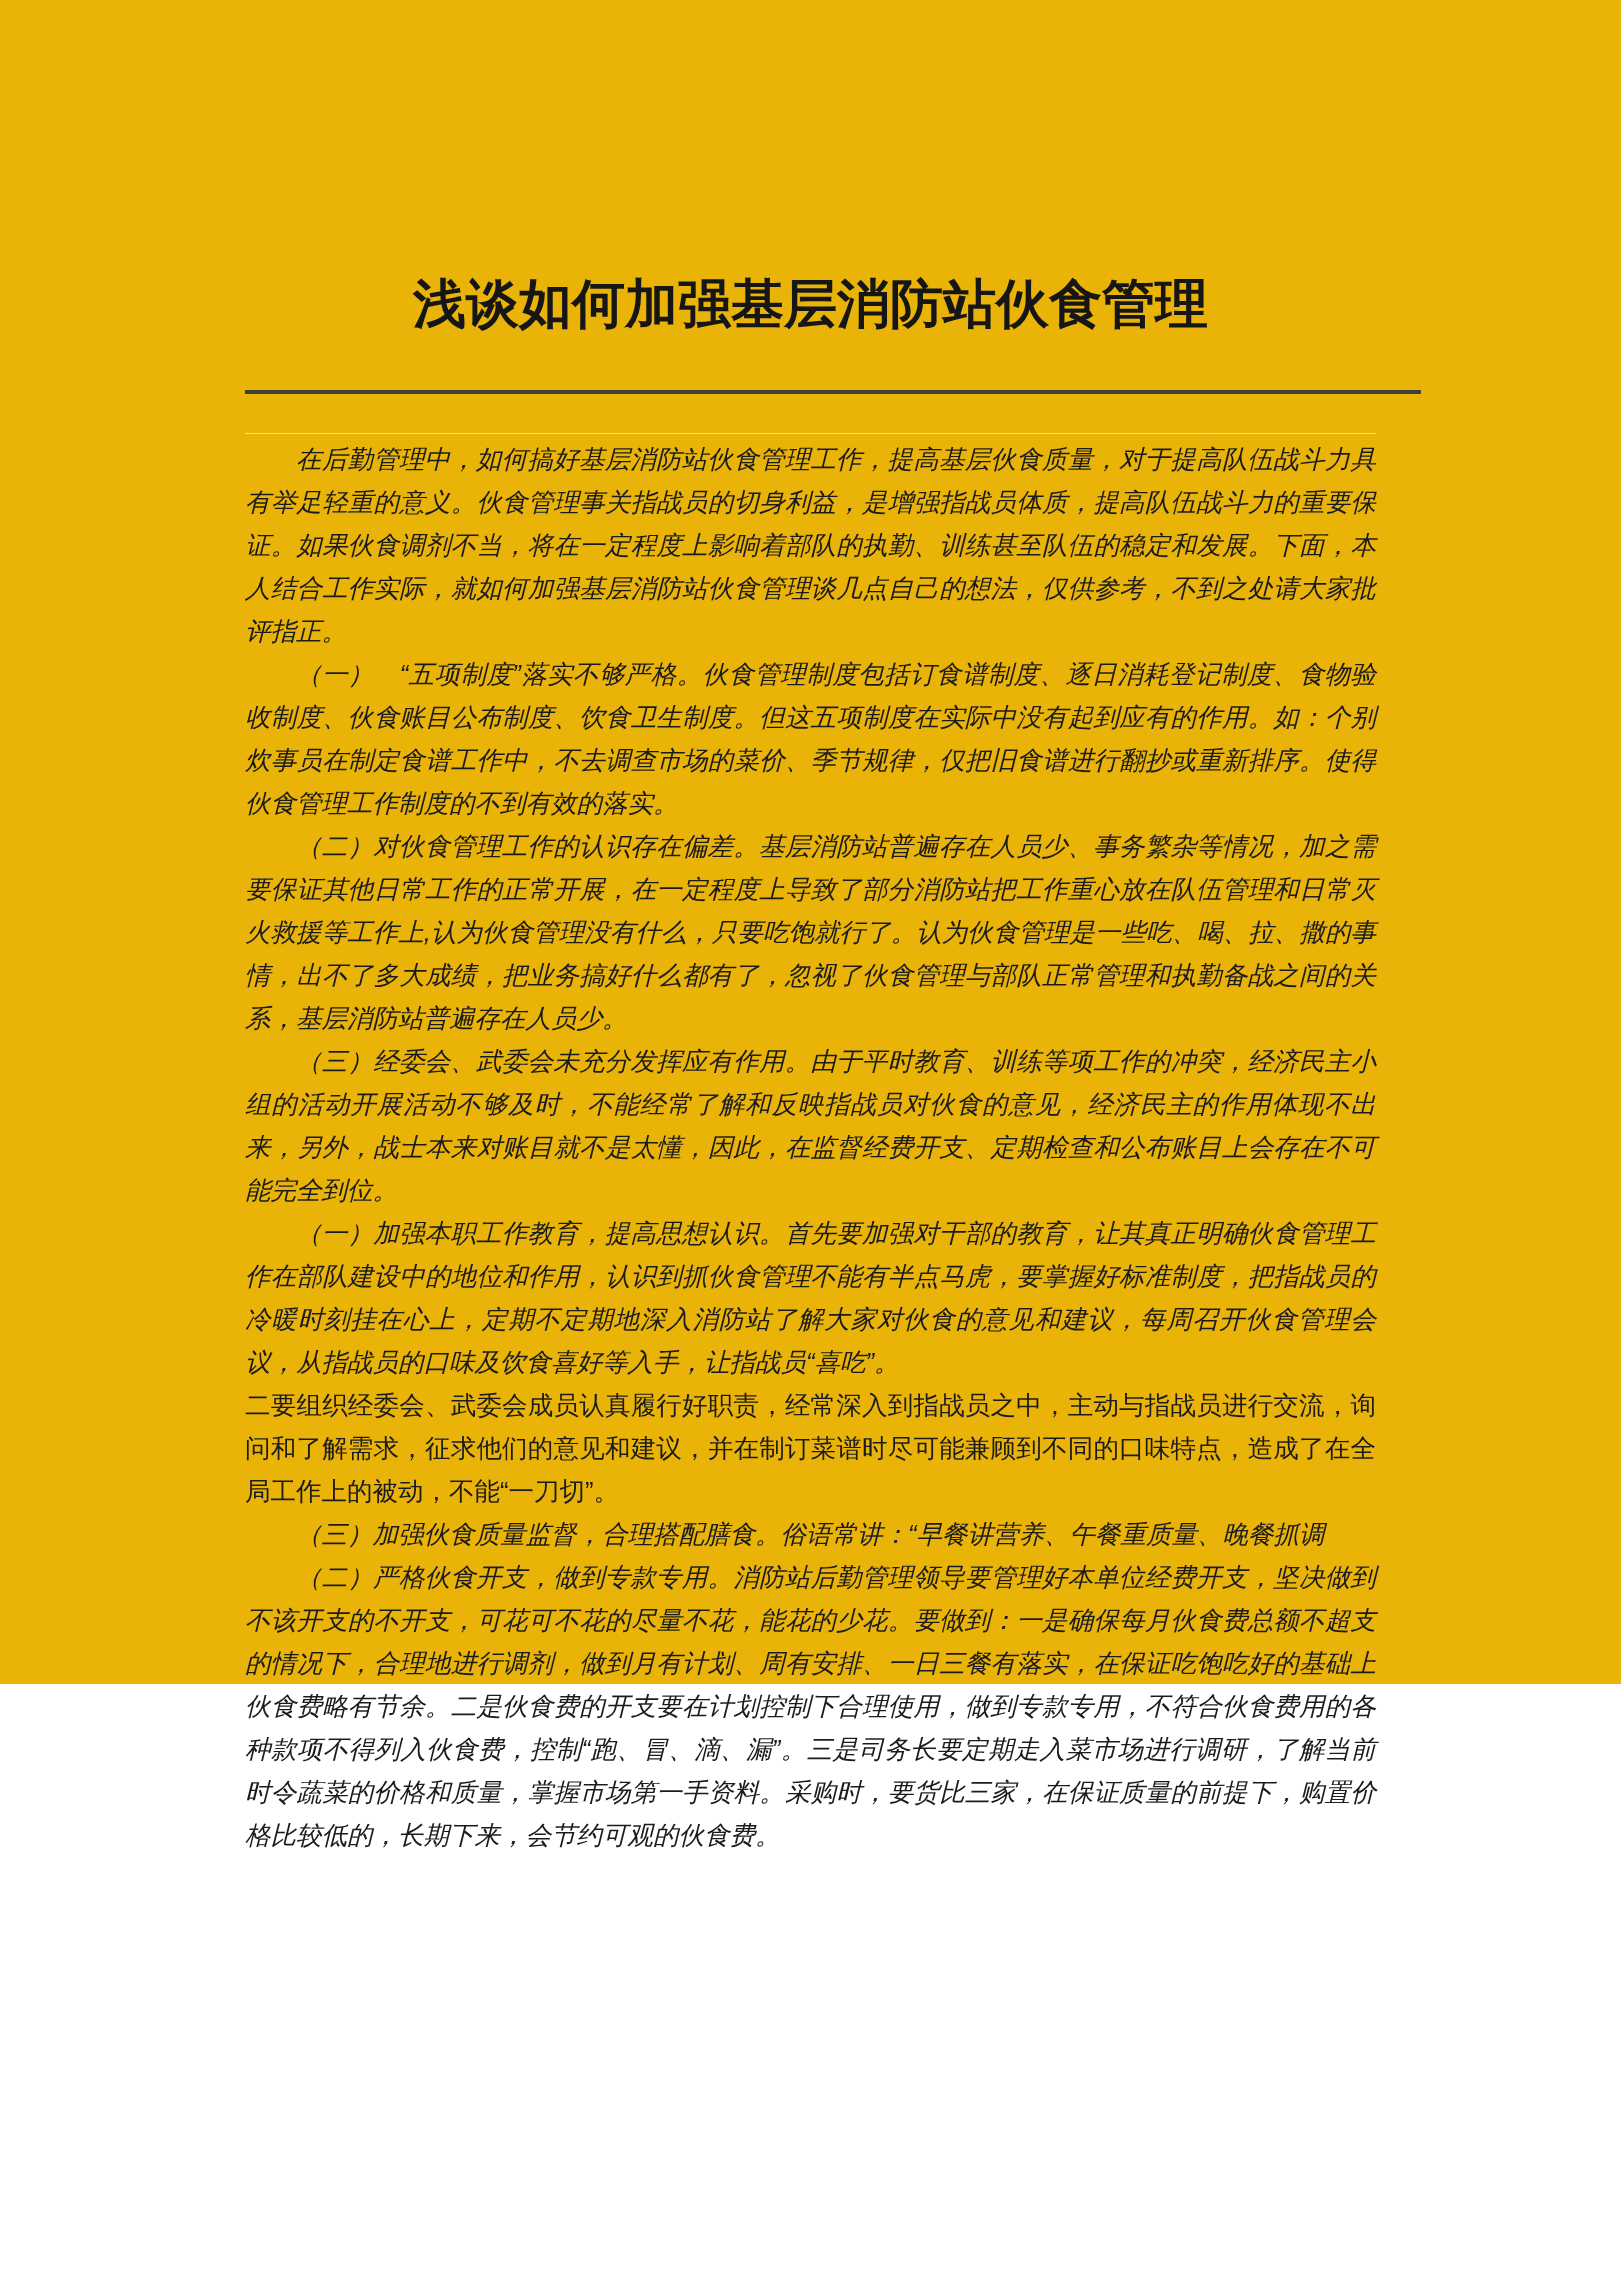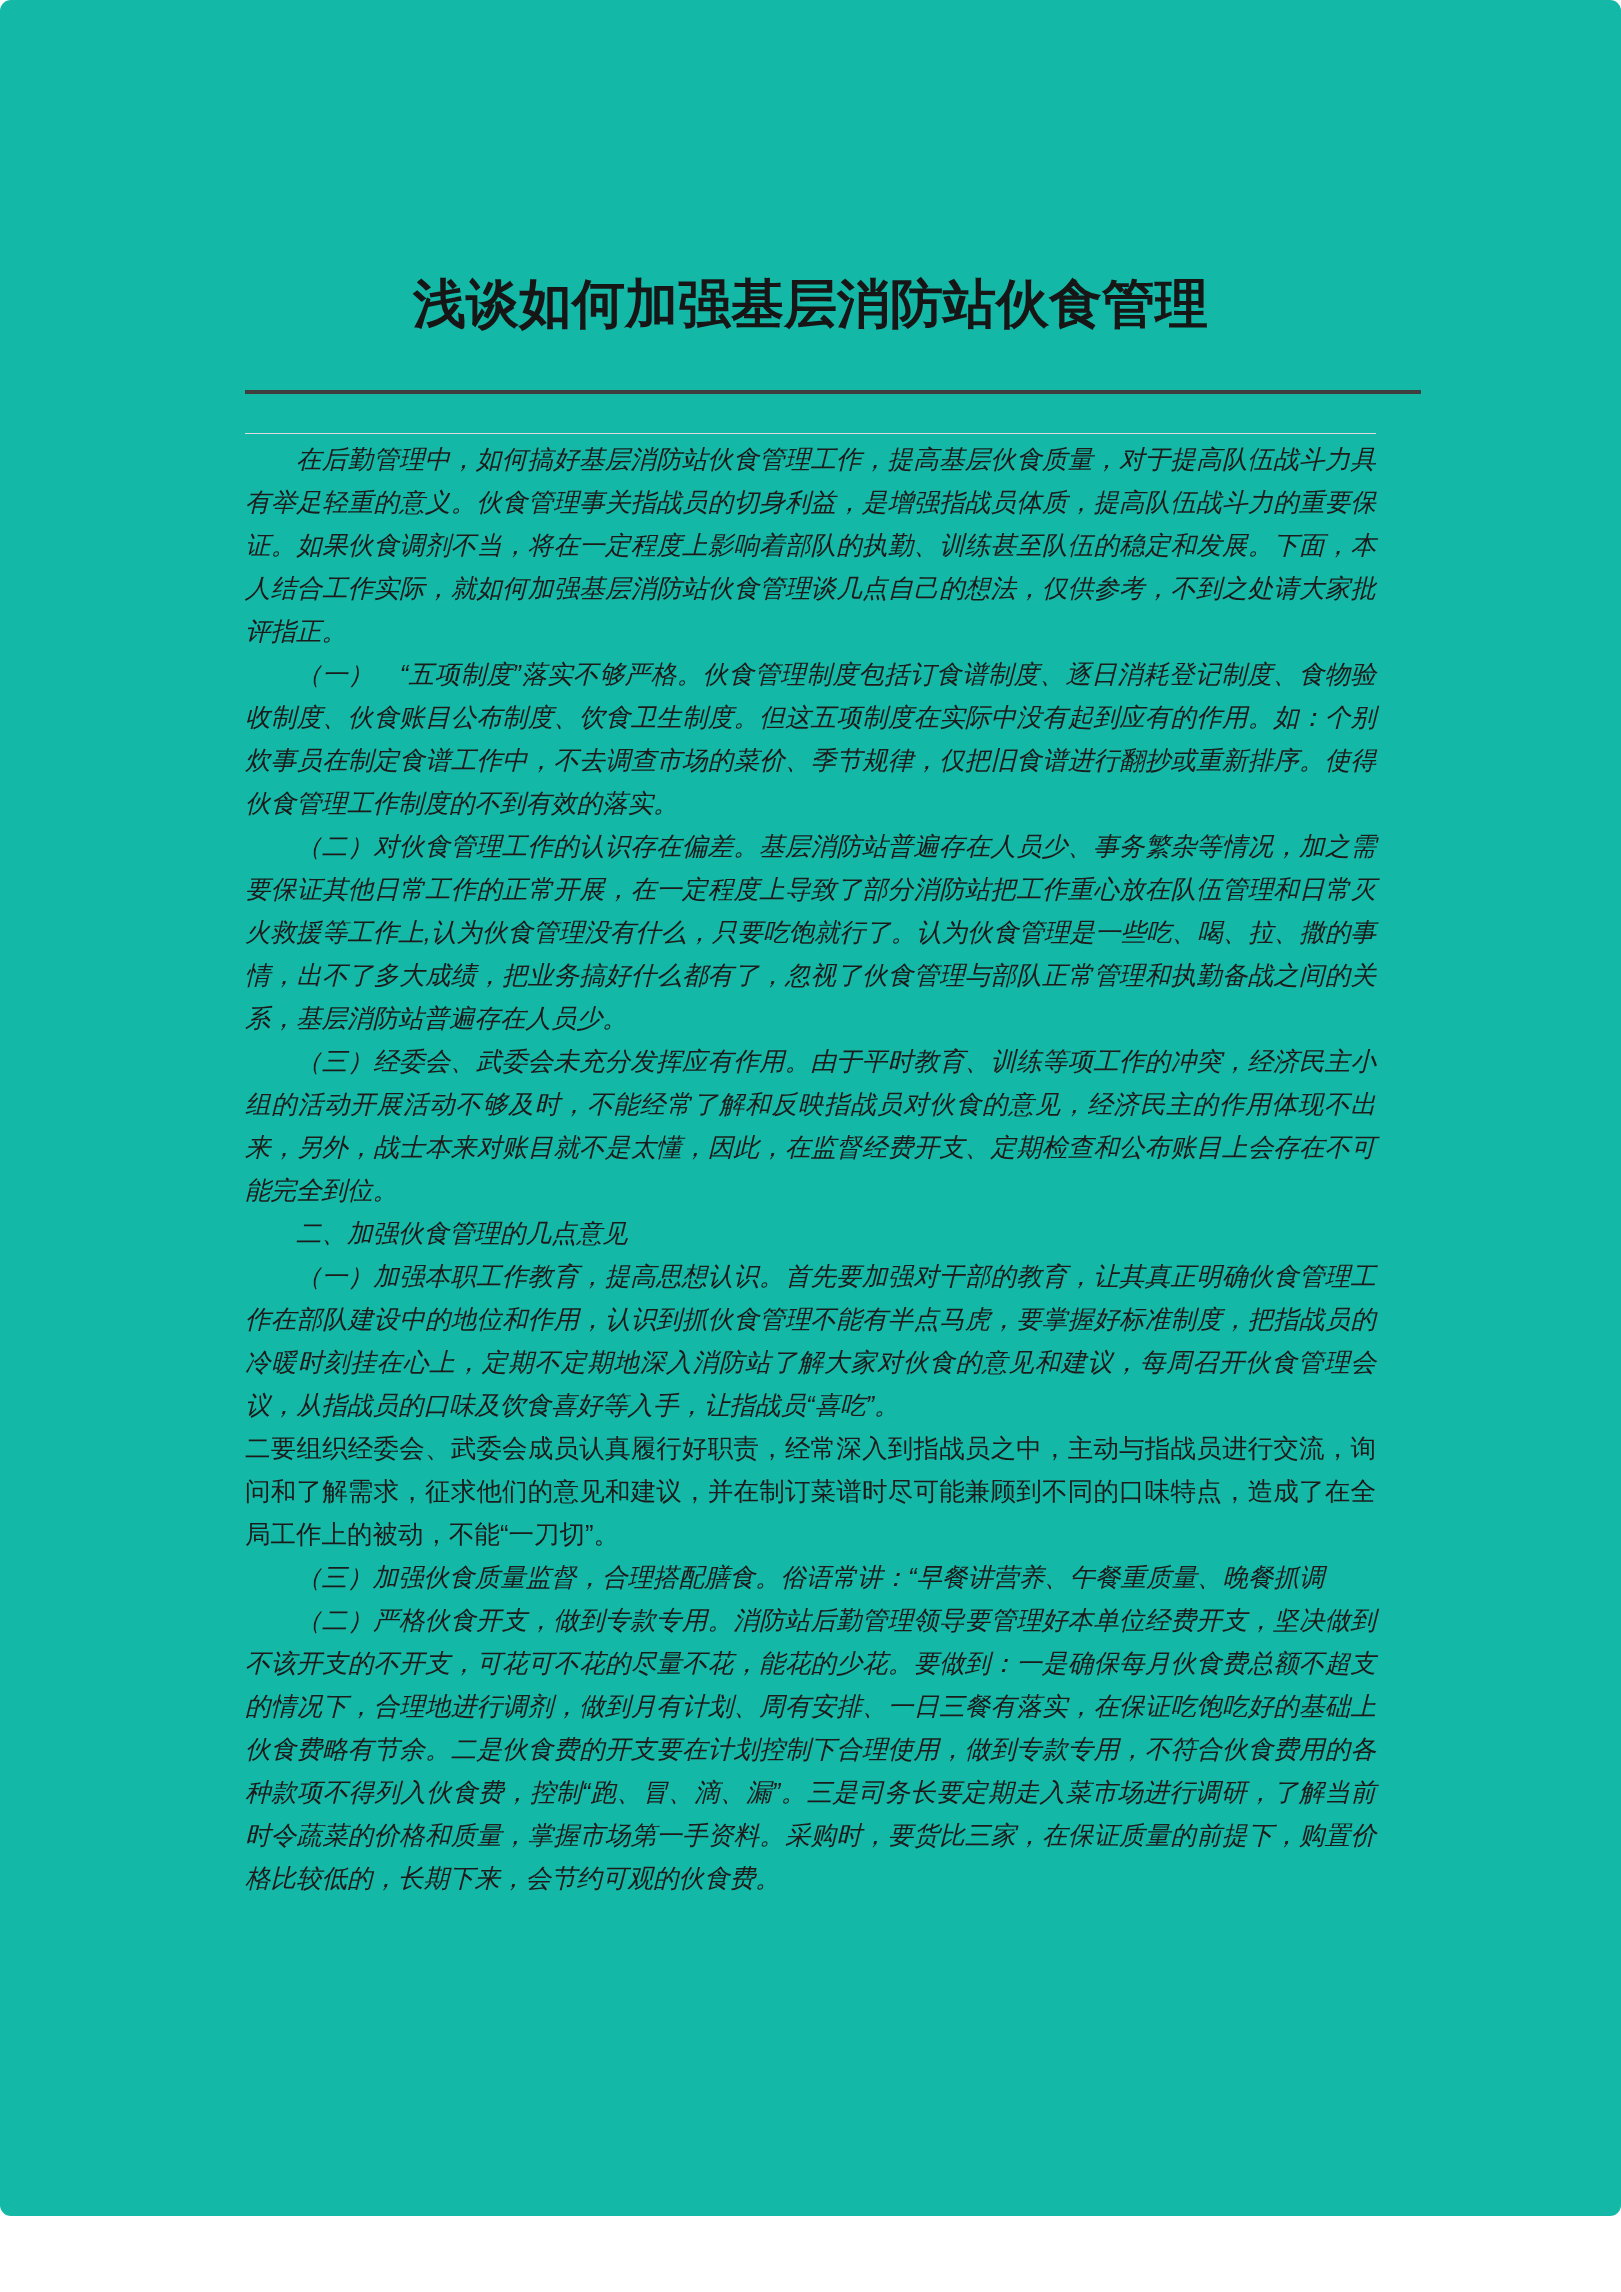--- a/index.html
+++ b/index.html
@@ -6,23 +6,22 @@
   body {
     width: 1621px;
     height: 2293px;
     background: #ffffff;
     font-family: "Liberation Sans", sans-serif;
     overflow: hidden;
   }
   .page {
     position: relative;
     width: 1621px;
-    height: 2216px;
-    background: #14b8a6;
-    border-radius: 11px;
+    height: 1684px;
+    background: #eab308;
   }
   .doc-title {
     margin: 0;
     padding-top: 277px;
     text-align: center;
     font-size: 53px;
     line-height: 53px;
     font-weight: 700;
     color: #161616;
     letter-spacing: 0px;
@@ -62,20 +61,19 @@
 
   <div class="rule-dark"></div>
 
   <div class="rule-light"></div>
 
   <div class="doc-body">
       <p class="indent">在后勤管理中，如何搞好基层消防站伙食管理工作，提高基层伙食质量，对于提高队伍战斗力具有举足轻重的意义。伙食管理事关指战员的切身利益，是增强指战员体质，提高队伍战斗力的重要保证。如果伙食调剂不当，将在一定程度上影响着部队的执勤、训练甚至队伍的稳定和发展。下面，本人结合工作实际，就如何加强基层消防站伙食管理谈几点自己的想法，仅供参考，不到之处请大家批评指正。</p>
       <p class="indent">（一）　“五项制度”落实不够严格。伙食管理制度包括订食谱制度、逐日消耗登记制度、食物验收制度、伙食账目公布制度、饮食卫生制度。但这五项制度在实际中没有起到应有的作用。如：个别炊事员在制定食谱工作中，不去调查市场的菜价、季节规律，仅把旧食谱进行翻抄或重新排序。使得伙食管理工作制度的不到有效的落实。</p>
       <p class="indent">（二）对伙食管理工作的认识存在偏差。基层消防站普遍存在人员少、事务繁杂等情况，加之需要保证其他日常工作的正常开展，在一定程度上导致了部分消防站把工作重心放在队伍管理和日常灭火救援等工作上,认为伙食管理没有什么，只要吃饱就行了。认为伙食管理是一些吃、喝、拉、撒的事情，出不了多大成绩，把业务搞好什么都有了，忽视了伙食管理与部队正常管理和执勤备战之间的关系，基层消防站普遍存在人员少。</p>
       <p class="indent">（三）经委会、武委会未充分发挥应有作用。由于平时教育、训练等项工作的冲突，经济民主小组的活动开展活动不够及时，不能经常了解和反映指战员对伙食的意见，经济民主的作用体现不出来，另外，战士本来对账目就不是太懂，因此，在监督经费开支、定期检查和公布账目上会存在不可能完全到位。</p>
-      <p class="indent">二、加强伙食管理的几点意见</p>
       <p class="indent">（一）加强本职工作教育，提高思想认识。首先要加强对干部的教育，让其真正明确伙食管理工作在部队建设中的地位和作用，认识到抓伙食管理不能有半点马虎，要掌握好标准制度，把指战员的冷暖时刻挂在心上，定期不定期地深入消防站了解大家对伙食的意见和建议，每周召开伙食管理会议，从指战员的口味及饮食喜好等入手，让指战员“喜吃”。</p>
       <p class="noindent">二要组织经委会、武委会成员认真履行好职责，经常深入到指战员之中，主动与指战员进行交流，询问和了解需求，征求他们的意见和建议，并在制订菜谱时尽可能兼顾到不同的口味特点，造成了在全局工作上的被动，不能“一刀切”。</p>
       <p class="indent">（三）加强伙食质量监督，合理搭配膳食。俗语常讲：“早餐讲营养、午餐重质量、晚餐抓调</p>
       <p class="indent">（二）严格伙食开支，做到专款专用。消防站后勤管理领导要管理好本单位经费开支，坚决做到不该开支的不开支，可花可不花的尽量不花，能花的少花。要做到：一是确保每月伙食费总额不超支的情况下，合理地进行调剂，做到月有计划、周有安排、一日三餐有落实，在保证吃饱吃好的基础上伙食费略有节余。二是伙食费的开支要在计划控制下合理使用，做到专款专用，不符合伙食费用的各种款项不得列入伙食费，控制“跑、冒、滴、漏”。三是司务长要定期走入菜市场进行调研，了解当前时令蔬菜的价格和质量，掌握市场第一手资料。采购时，要货比三家，在保证质量的前提下，购置价格比较低的，长期下来，会节约可观的伙食费。</p>
     </div>
 </div>
 
 
 </body></html>

